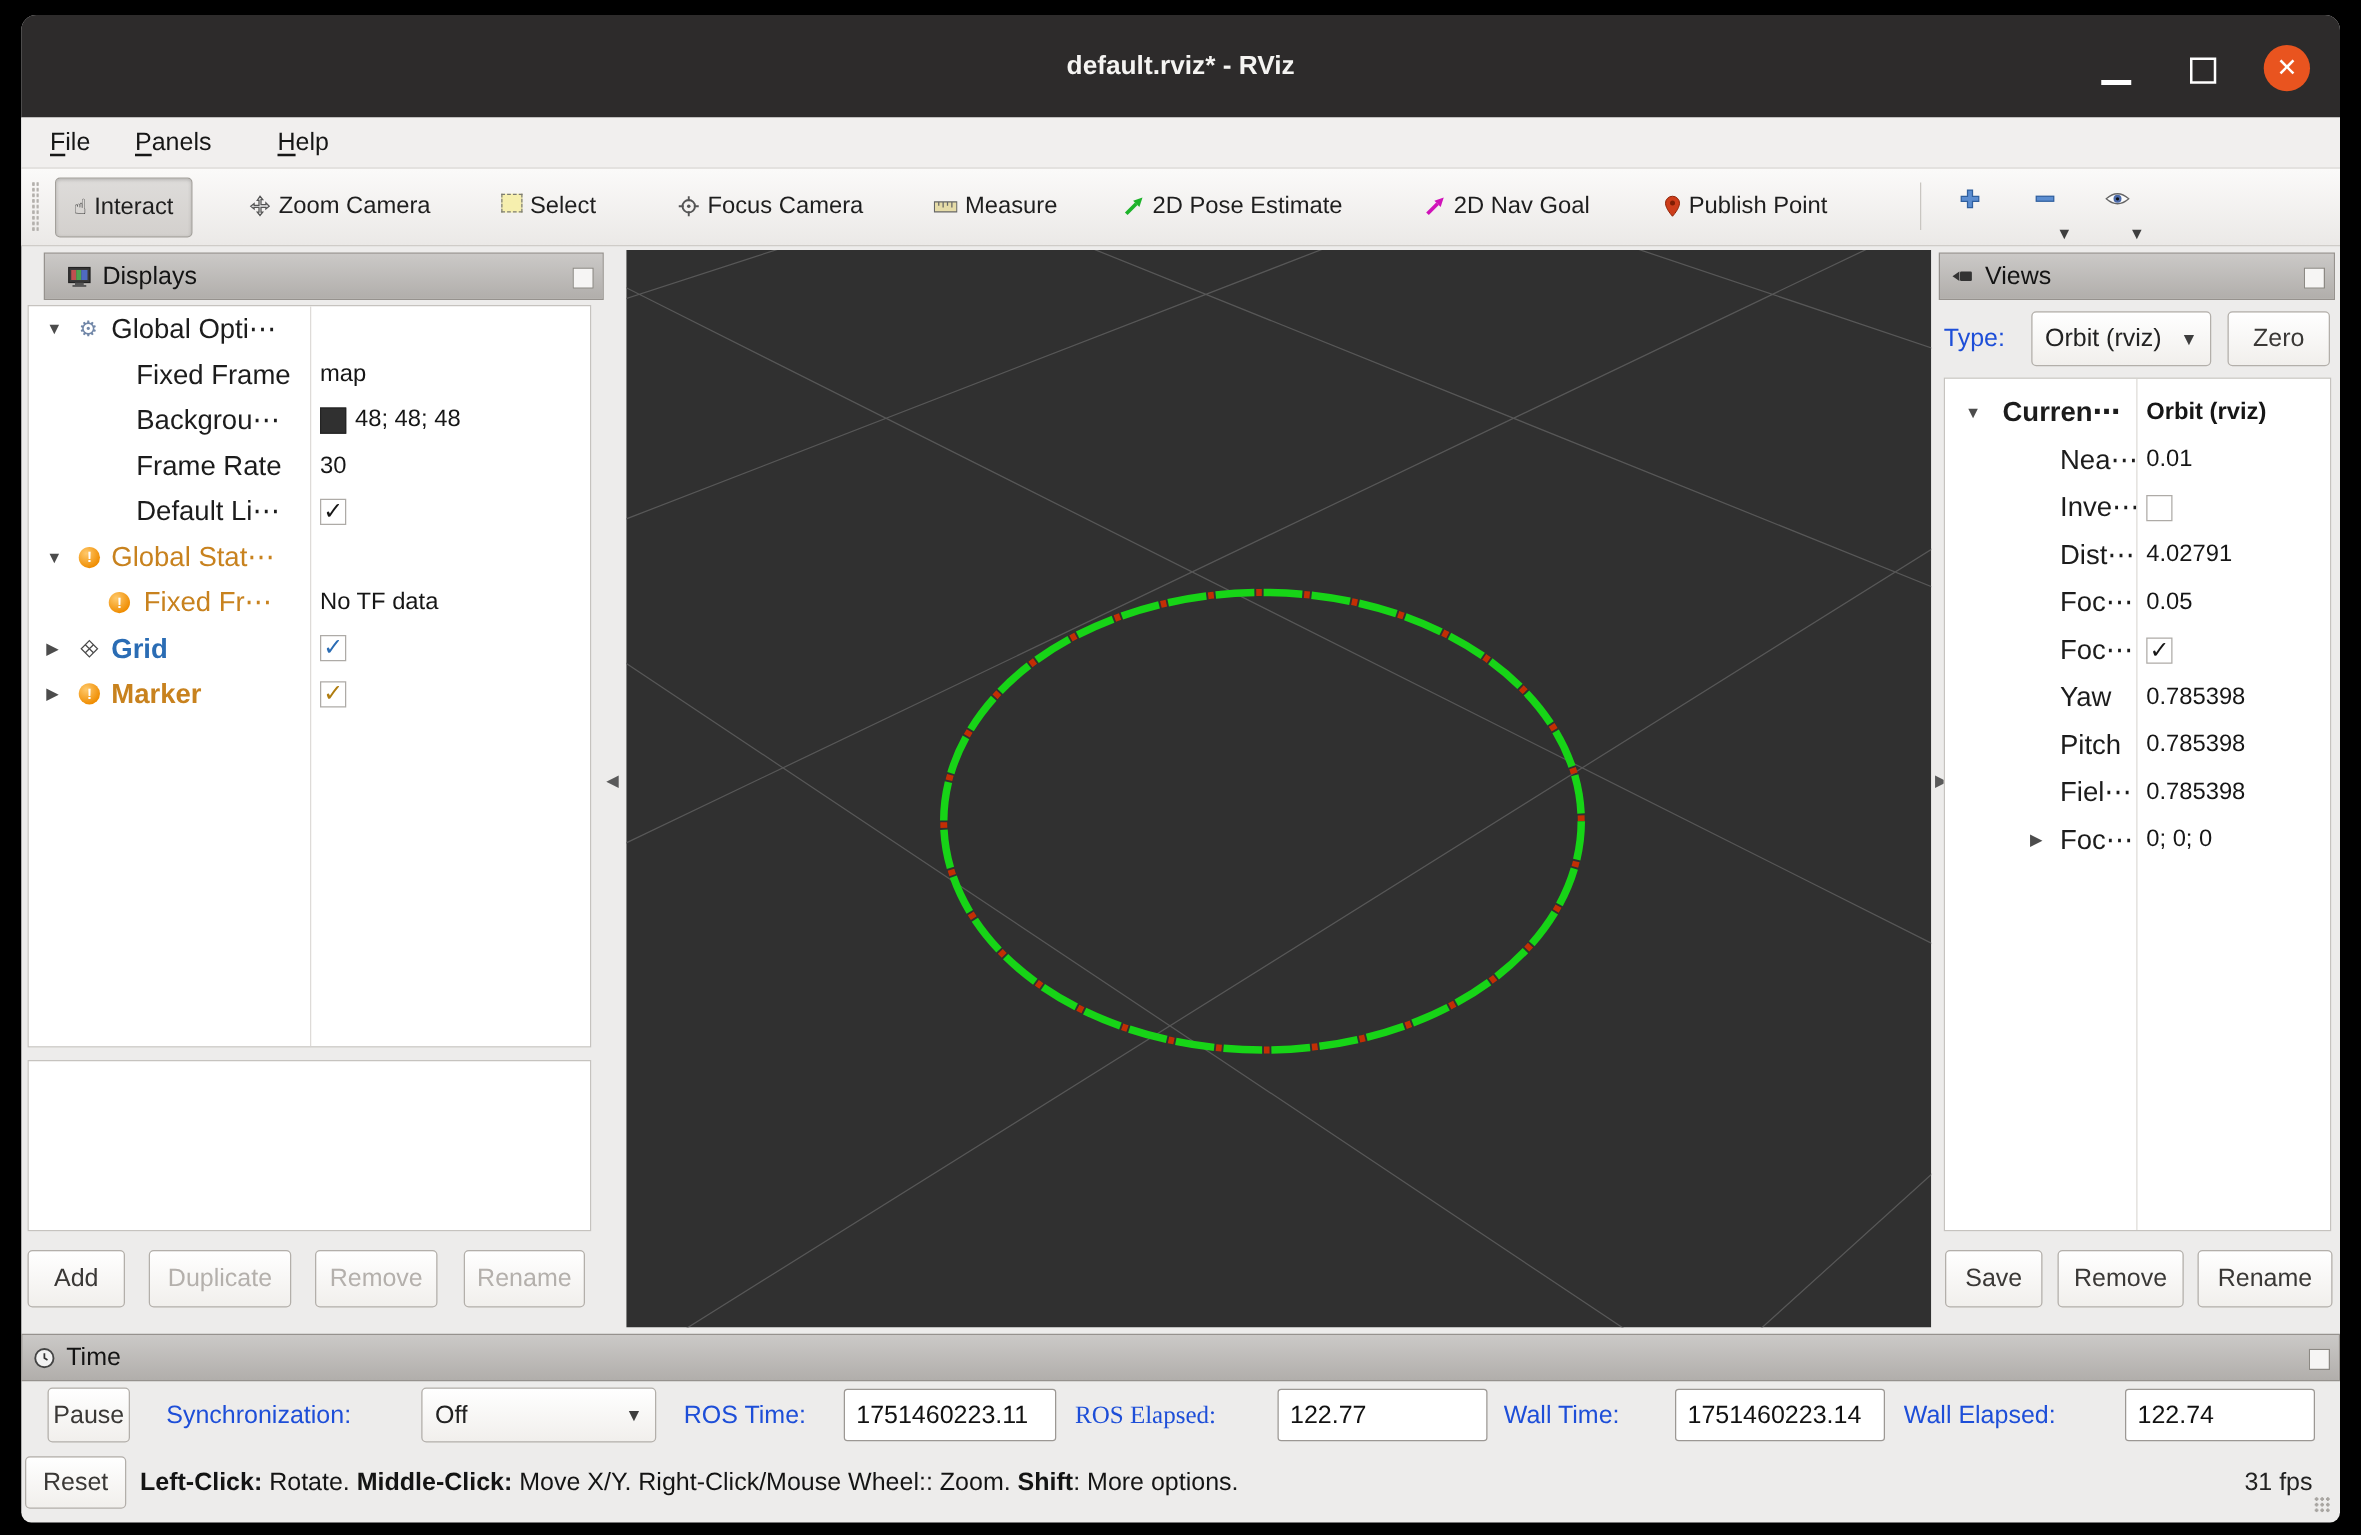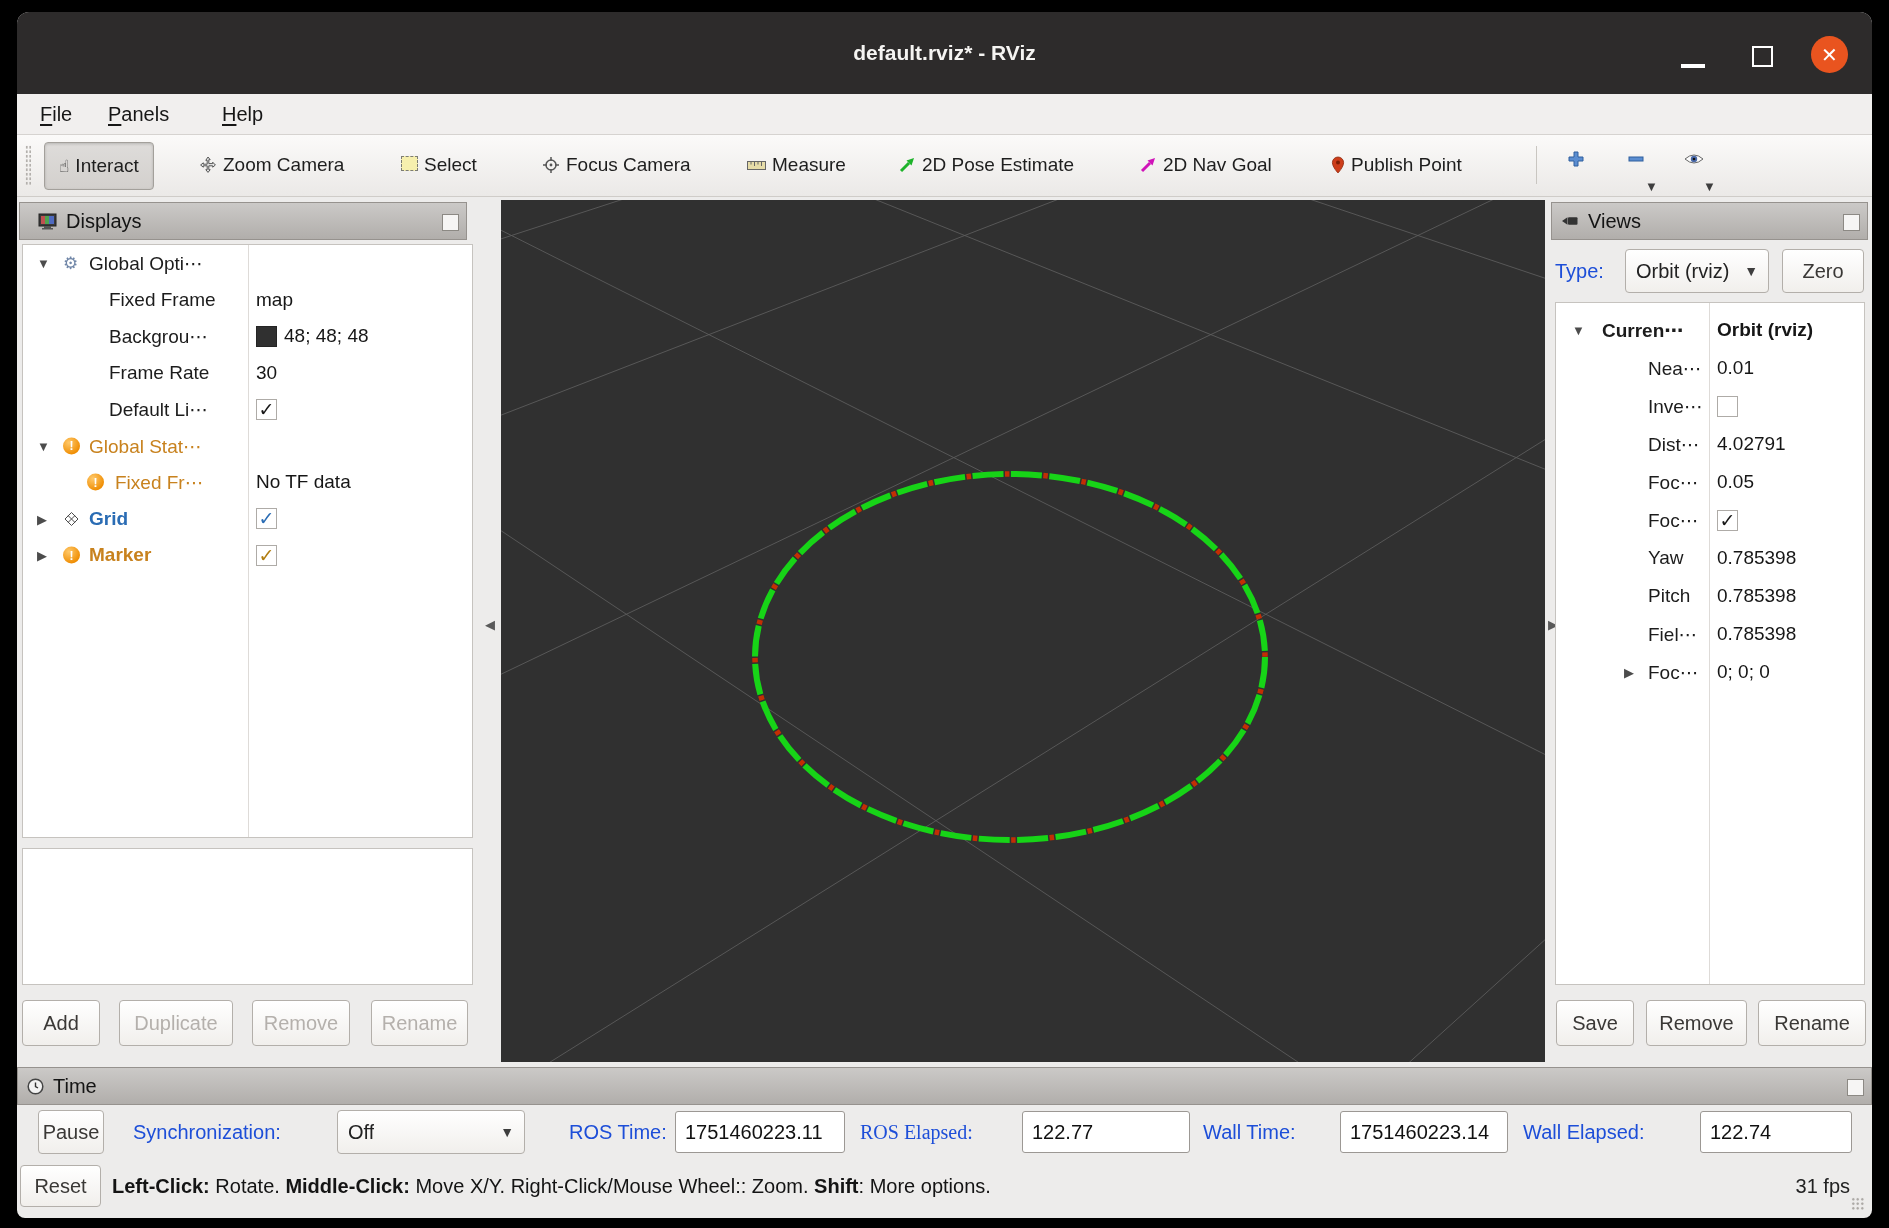--- a/index.html
+++ b/index.html
@@ -36,21 +36,21 @@
   
   .phdr{position:absolute;height:38px;display:flex;align-items:center;gap:9px;padding-left:9px;box-sizing:border-box;
         background:linear-gradient(#cbc9c7,#b1aeab);border:1px solid #96928e;color:#141414;font-size:20px;}
   .dock{position:absolute;right:7px;top:11px;width:15px;height:15px;background:#f6f5f4;border:1px solid #8c8984;}
   .tree{position:absolute;background:#fff;border:1px solid #c6c3bf;overflow:hidden;box-sizing:border-box;}
   .colline{position:absolute;top:0;bottom:0;width:1px;background:#dedbd8;}
   .trow{display:flex;position:relative;}
   .tlab{position:relative;flex:none;overflow:hidden;}
   .exp{position:absolute;top:50%;transform:translateY(-50%);font-size:13px;color:#4c4c4c;}
   .ticon{position:absolute;top:50%;transform:translateY(-50%);display:flex;}
-  .tname{position:absolute;top:50%;transform:translateY(-50%);font-size:19px;white-space:nowrap;}
+  .tname{position:absolute;top:50%;transform:translateY(-50%);font-size:22px;white-space:nowrap;}
   .tval{flex:1;display:flex;align-items:center;gap:7px;padding-left:8px;font-size:19px;color:#161616;overflow:hidden;white-space:nowrap;}
   .s-plain{color:#1c1c1c}.s-warn{color:#c8821e}.s-warn-bold{color:#c8821e;font-weight:bold}
   .s-ok-bold{color:#2a6cb4;font-weight:bold}.s-bold{color:#1c1c1c;font-weight:bold}
   .cbox{width:21px;height:21px;box-sizing:border-box;border:1px solid #aeaba7;background:#fff;
         font-size:19px;font-weight:bold;line-height:19px;text-align:center;flex:none;}
   .swatch{width:21px;height:21px;border:1px solid #242424;box-sizing:border-box;flex:none;}
   .warnic{width:17px;height:17px;border-radius:50%;color:#fff;font-weight:bold;font-size:12px;
           display:inline-flex;align-items:center;justify-content:center;
           background:radial-gradient(circle at 35% 30%,#ffc96b,#ef8c00 75%);}
   .gearic{font-size:17px;color:#7187a8;line-height:17px;}
@@ -174,21 +174,21 @@
       <div class="xtool" style="left: 1664px;">
         <span><svg width="20" height="14">
             <path d="M1 7Q10 -1 19 7Q10 15 1 7Z" fill="#fbfbfb" stroke="#666"></path>
             <circle cx="10" cy="7" r="3.2" fill="#4a69a8"></circle>
             <circle cx="10" cy="7" r="1.3" fill="#111"></circle>
           </svg></span>
       </div>
       <span class="xcaret" style="left: 1686px; top: 44px;">▼</span>
     </div>
 
-  <div class="phdr" style="left:2px;top:190px;width:448px;padding-left:18px;">
+  <div class="phdr" style="left:18px;top:190px;width:448px;padding-left:18px;">
     <span class="ticon" style="position:static;transform:none">
         <svg width="19" height="17">
           <rect x="1" y="1" width="17" height="12" fill="#3a3a3a" stroke="#222"></rect>
           <rect x="3" y="3" width="4" height="8" fill="#c05050"></rect>
           <rect x="7" y="3" width="4" height="8" fill="#4fa34f"></rect>
           <rect x="11" y="3" width="5" height="8" fill="#4f6ac0"></rect>
           <rect x="6" y="13" width="7" height="2" fill="#555"></rect>
           <rect x="4" y="15" width="11" height="1.5" fill="#555"></rect>
         </svg>
       </span>
@@ -432,21 +432,21 @@
   </div>
   <div class="btn" style="left:21px;top:1098px;width:66px;height:44px;">
     <span>Pause</span>
   </div>
   <span class="lbl" style="left:116px;top:1098px;">Synchronization:</span>
   <div class="ddown" style="left:320px;top:1098px;width:188px;height:44px;">
     <span class="dd-text">Off</span>
     <span class="dd-caret">▼</span>
   </div>
   <div id="time-fields">
-      <span class="lbl" style="left: 530px; top: 1098px; margin-left: 22px;">ROS Time:</span>
+      <span class="lbl" style="left: 530px; top: 1098px;">ROS Time:</span>
       <div class="field" style="left: 658px; top: 1099px; width: 170px; height: 42px;">1751460223.11</div>
       <span class="lbl" style="left: 843px; top: 1098px; font-family: Liberation Serif, serif;">ROS Elapsed:</span>
       <div class="field" style="left: 1005px; top: 1099px; width: 168px; height: 42px;">122.77</div>
       <span class="lbl" style="left: 1186px; top: 1098px;">Wall Time:</span>
       <div class="field" style="left: 1323px; top: 1099px; width: 168px; height: 42px;">1751460223.14</div>
       <span class="lbl" style="left: 1506px; top: 1098px;">Wall Elapsed:</span>
       <div class="field" style="left: 1683px; top: 1099px; width: 152px; height: 42px;">122.74</div>
     </div>
 
   <div class="btn" style="left:3px;top:1153px;width:81px;height:42px;">

